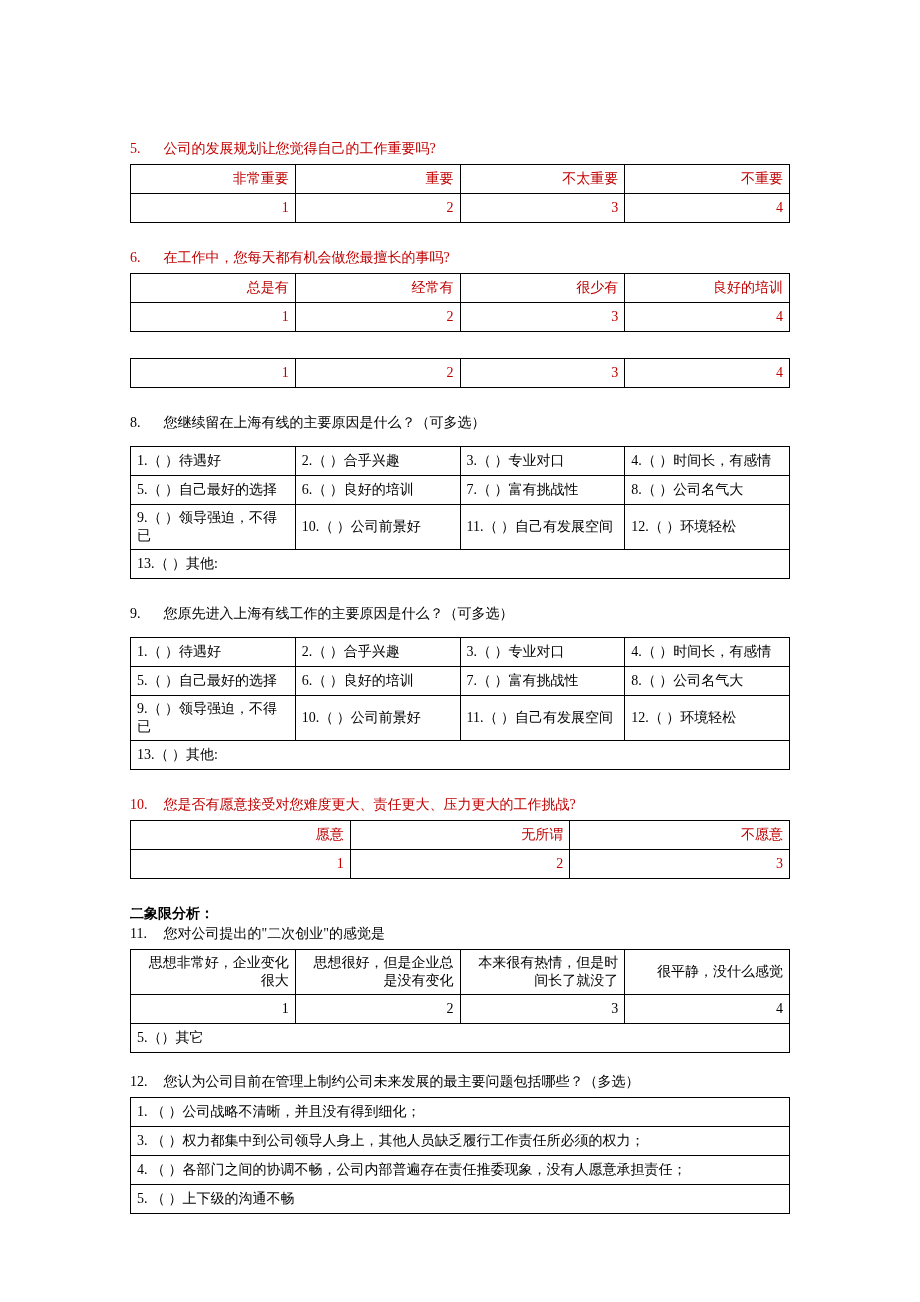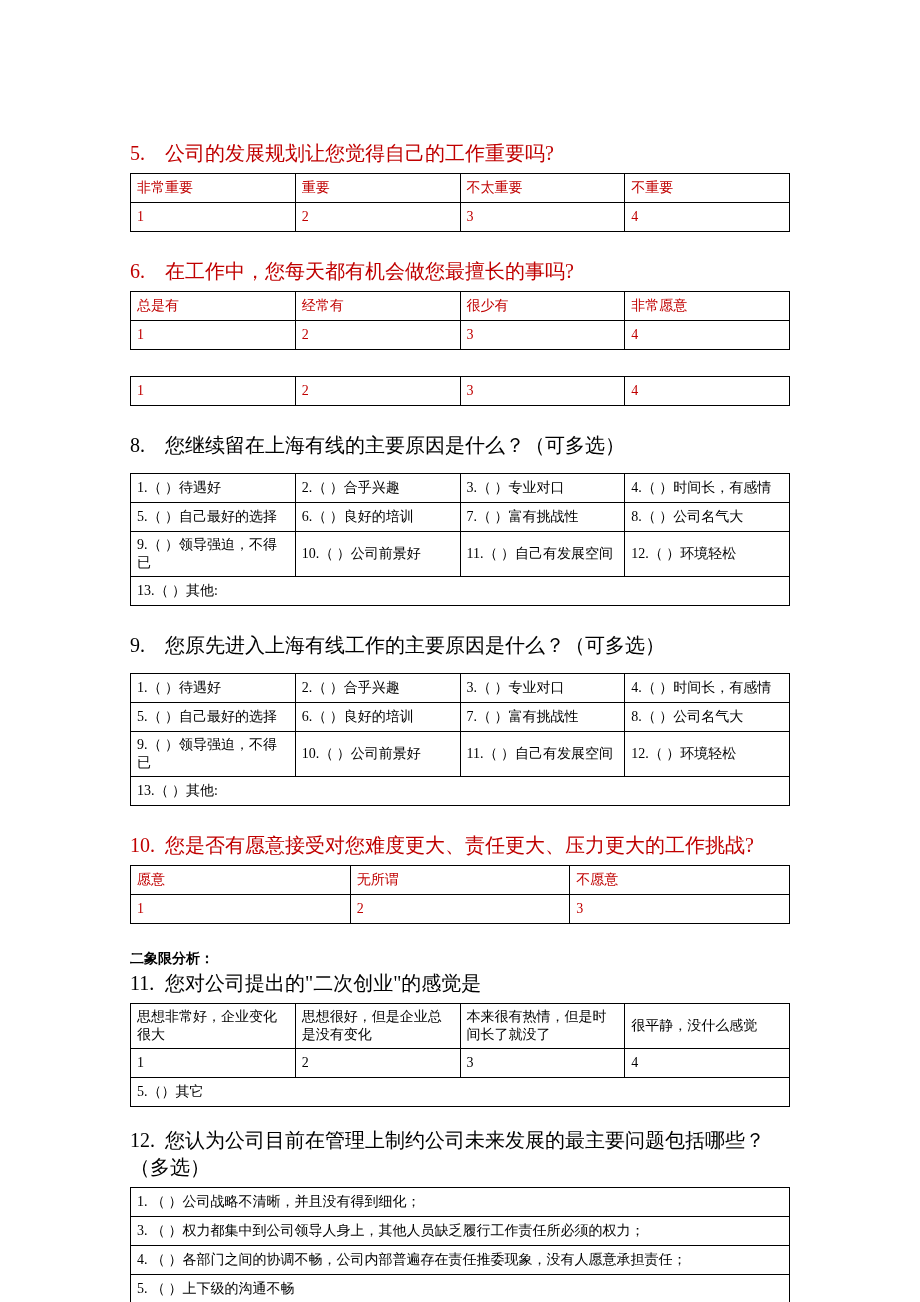--- a/index.html
+++ b/index.html
@@ -12,40 +12,40 @@
     width: 920px;
   }
   .page {
     padding: 140px 130px 60px 130px;
   }
   .q-block {
     margin-bottom: 26px;
   }
   .q-title {
     margin-bottom: 6px;
-    font-size: 20px;
+    font-size: 14px;
   }
   .red { color: #c00000; }
   .q-num {
     display: inline-block;
     width: 30px;
   }
   table {
     border-collapse: collapse;
     width: 100%;
     table-layout: fixed;
   }
   td {
     border: 1px solid #000;
     padding: 4px 6px;
     font-size: 14px;
     vertical-align: middle;
     height: 20px;
   }
-  .center-cell { text-align: left; }
+  .center-cell { text-align: right; }
   .header-row td { color: #c00000; }
   .value-row td { color: #c00000; }
   .section-head {
     font-weight: bold;
     margin-top: 8px;
     margin-bottom: 2px;
   }
 </style>
 </head>
 <body>
@@ -79,21 +79,21 @@
     <div class="q-title red">
       <span class="q-num">6.</span>
       <span>在工作中，您每天都有机会做您最擅长的事吗?</span>
     </div>
     <table>
       <tbody>
           <tr class="header-row">
         <td class="center-cell">总是有</td>
         <td class="center-cell">经常有</td>
         <td class="center-cell">很少有</td>
-        <td class="center-cell">非常愿意</td>
+        <td class="center-cell">良好的培训</td>
       </tr>
       <tr class="value-row">
         <td class="center-cell">1</td>
         <td class="center-cell">2</td>
         <td class="center-cell">3</td>
         <td class="center-cell">4</td>
       </tr>
     </tbody>
       </table>
   </div>

